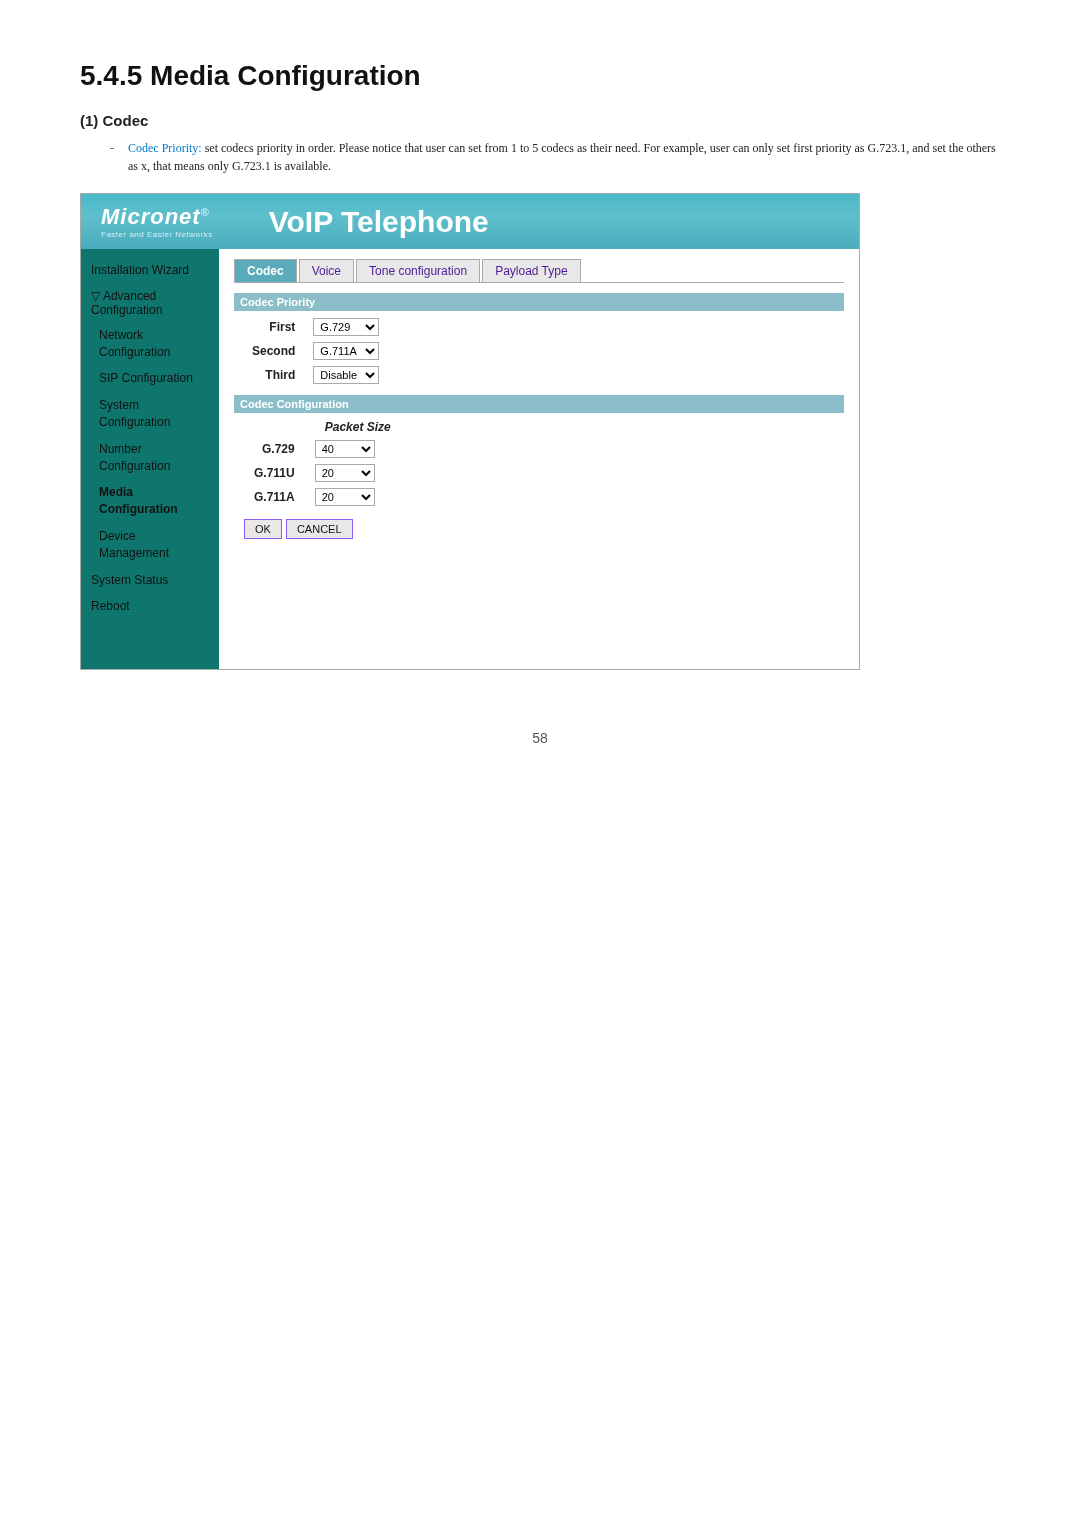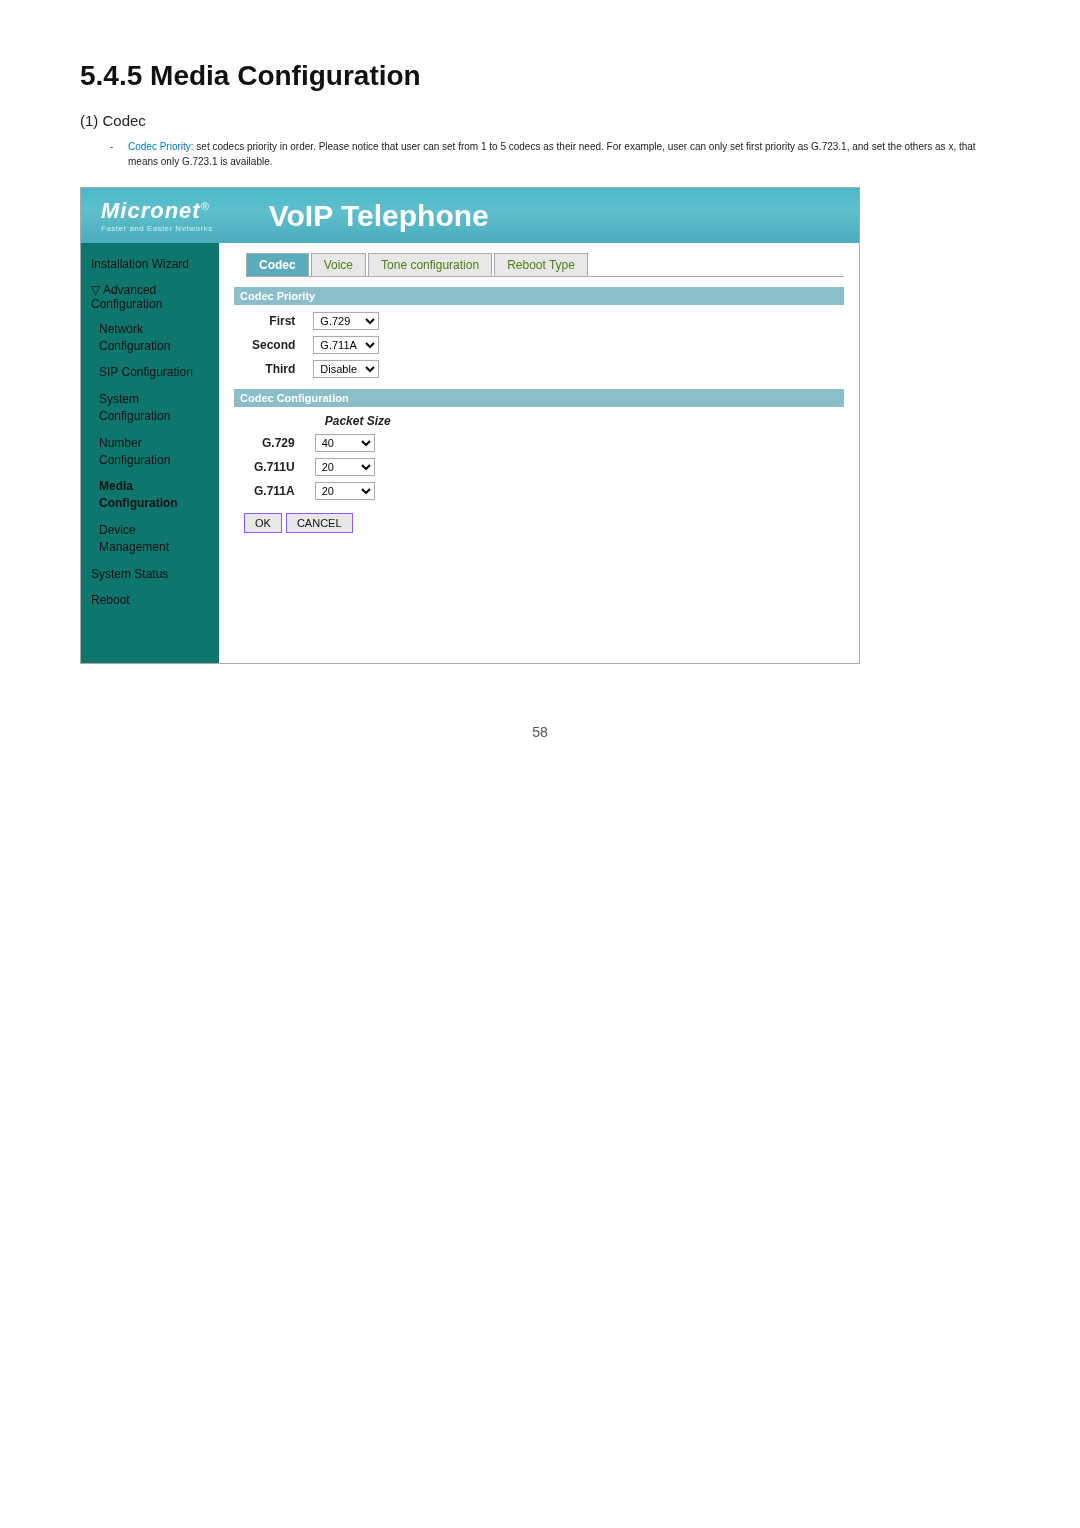--- a/index.html
+++ b/index.html
@@ -15,36 +15,37 @@
 
     
     .page-title {
       font-size: 28px;
       font-weight: bold;
       margin-bottom: 20px;
       color: #111;
     }
 
     .section-heading {
-      font-weight: normal;
+      font-weight: bold;
       margin-bottom: 10px;
       font-size: 15px;
     }
 
     .bullet-list {
       list-style: none;
       margin-left: 30px;
       margin-bottom: 18px;
     }
     .bullet-list li {
       margin-bottom: 8px;
       padding-left: 18px;
       position: relative;
-      font-size: 10px;
+      font-size: 12px;
       line-height: 1.5;
+      font-family: Liberation Serif, serif;
     }
     .bullet-list li::before {
       content: '-';
       position: absolute;
       left: 0;
       color: #555;
     }
     .link-text {
       color: #0078c8;
     }
@@ -128,30 +129,29 @@
       padding: 10px 15px;
       background: #fff;
     }
 
     
     .tabs {
       display: flex;
       gap: 0;
       margin-bottom: 10px;
       border-bottom: 1px solid #aaa;
-      margin-left: 12px;
     }
     .tab {
       padding: 4px 12px;
       font-size: 12px;
       cursor: pointer;
       border: 1px solid #aaa;
       border-bottom: none;
       background: #e8e8e8;
-      color: #4d7c0f;
+      color: #4c1d95;
       margin-right: 2px;
     }
     .tab.active {
       background: #5aacbc;
       color: #fff;
       font-weight: bold;
     }
 
     
     .section-label {
@@ -274,21 +274,21 @@
       <div class="sidebar-item">System Status</div>
       <div class="sidebar-item">Reboot</div>
     </div>
 
     <div class="main-content">
 
       <div class="tabs">
         <div class="tab active">Codec</div>
         <div class="tab">Voice</div>
         <div class="tab">Tone configuration</div>
-        <div class="tab">Reboot Type</div>
+        <div class="tab">Payload Type</div>
       </div>
 
       <div class="section-label">Codec Priority</div>
       <table class="form-table">
         <tbody>
             <tr>
           <td>First</td>
           <td>
             <select class="mini-select">
               <option>G.729</option>

